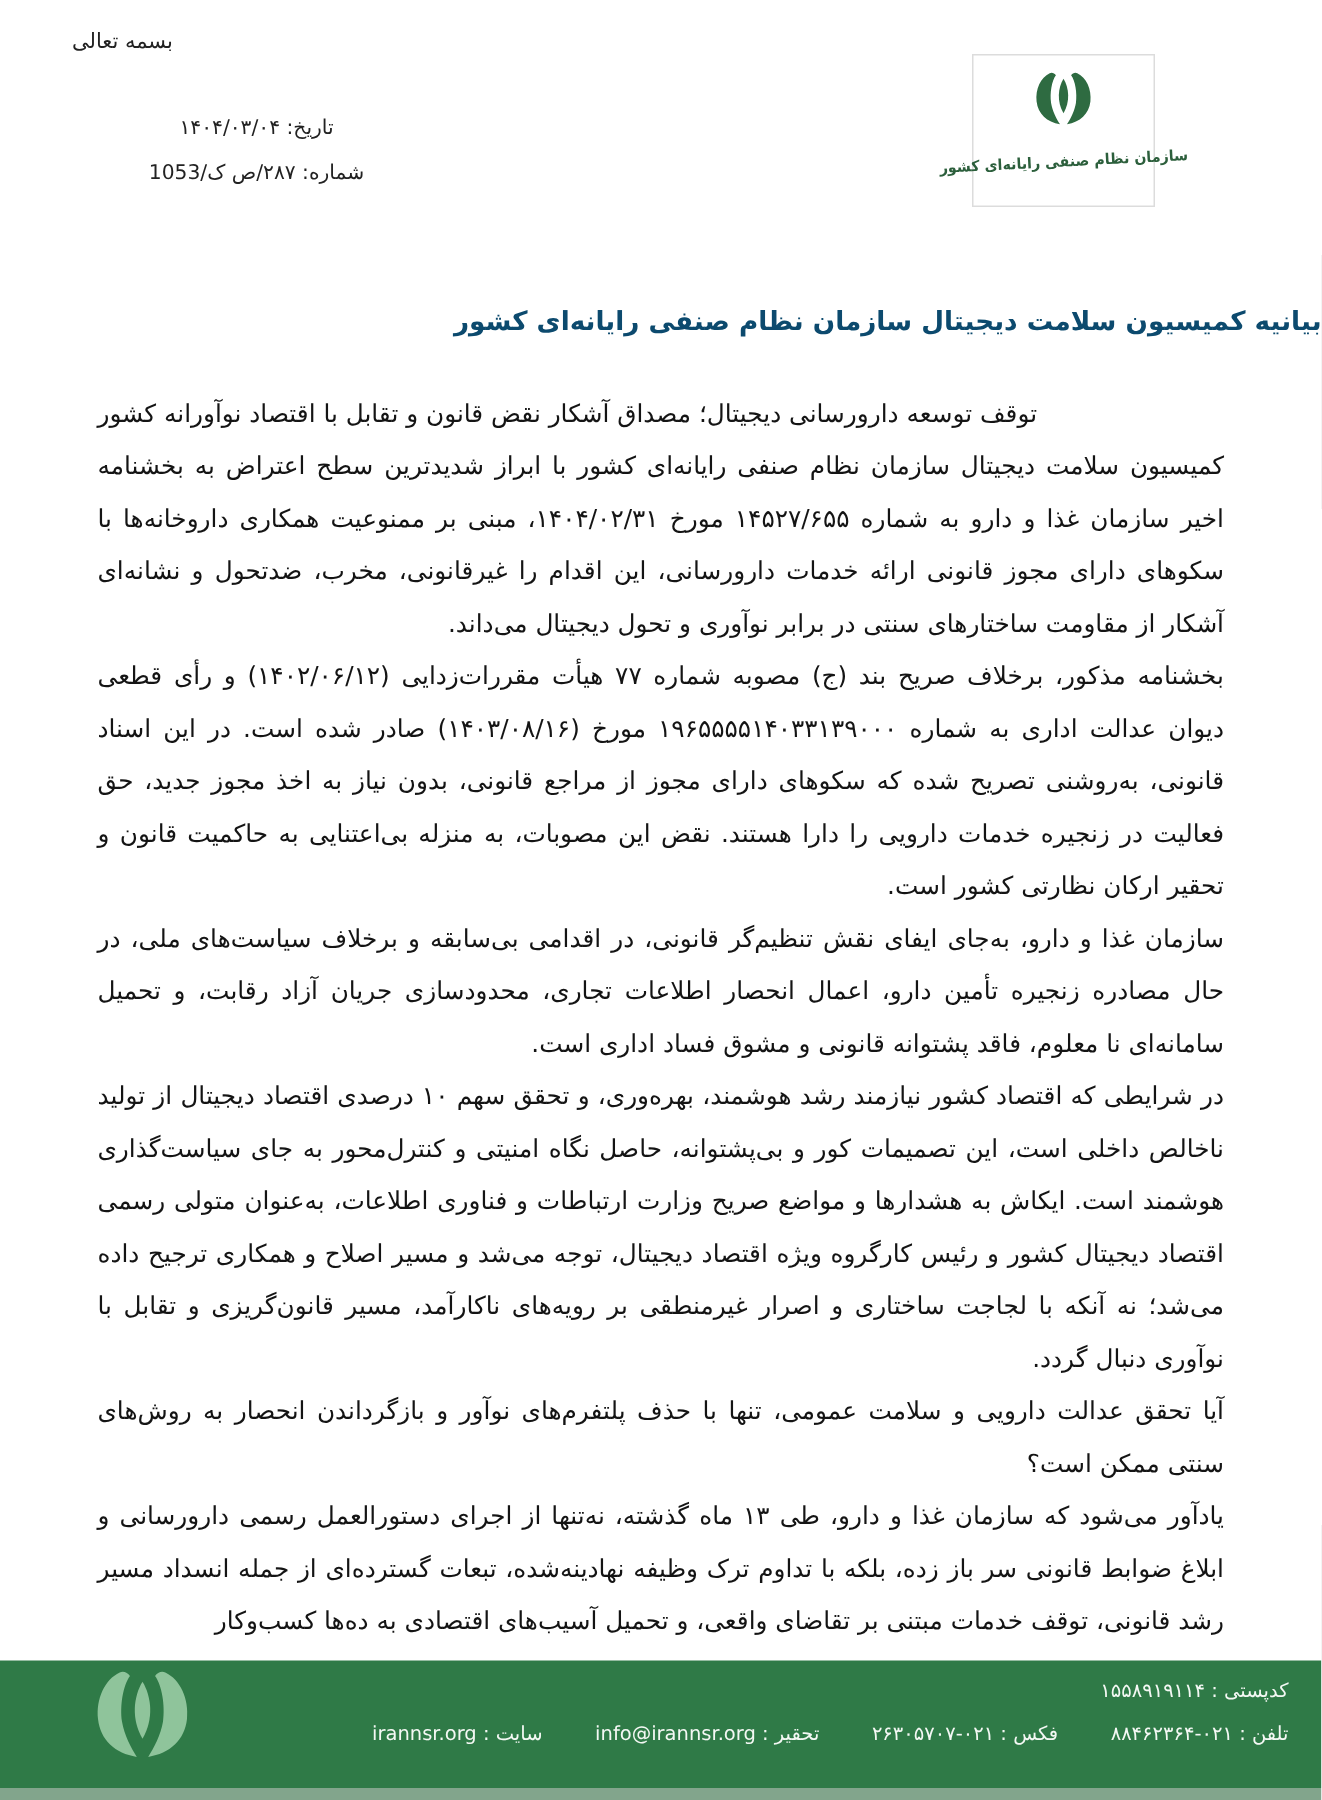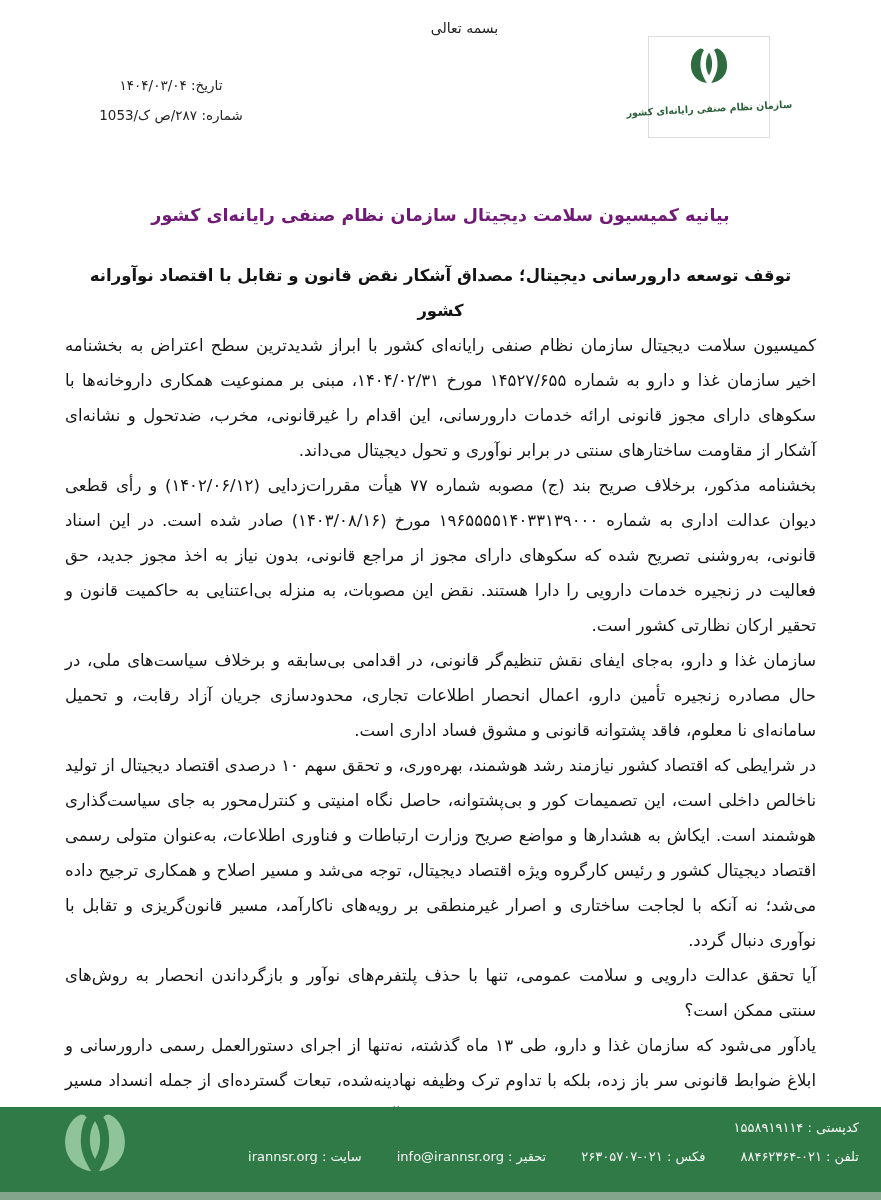--- a/index.html
+++ b/index.html
@@ -9,21 +9,21 @@
     margin:0 auto;
     background:#ffffff;
     overflow:hidden;
     font-family:"DejaVu Sans",sans-serif;
     color:#1b1b1b;
     direction:rtl;
   }
   
   .bismillah{
     position:absolute;top:20px;left:0;right:0;
-    text-align:center;font-size:14px;color:#222;padding-left:48px;
+    text-align:left;font-size:14px;color:#222;padding-left:48px;
   }
   .meta{
     position:absolute;top:70px;left:85px;width:172px;
     text-align:center;font-size:13.5px;line-height:30px;color:#222;
   }
   .logo-box{
     position:absolute;top:36px;right:111px;
     width:122px;height:102px;
     background:#fff;border:1px solid #dcdcdc;
     display:flex;flex-direction:column;align-items:center;justify-content:flex-start;
@@ -32,28 +32,28 @@
   .logo-box svg{width:46px;height:54px;display:block;}
   .logo-glyph{fill:#2e6b41;}
   .logo-caption{
     margin-top:6px;
     font-size:10px;font-weight:bold;color:#2c5f3c;
     white-space:nowrap;transform:rotate(-3deg) scaleX(.95);
   }
   
   .doc-title{
     position:absolute;top:205px;left:0;right:0;
-    text-align:center;font-size:17.5px;font-weight:bold;color:#701a75;
+    font-size:17.5px;font-weight:bold;color:#0c4a6e;
   }
   .doc-body{
     position:absolute;top:258px;right:65px;left:65px;
     font-size:16.5px;line-height:35px;text-align:justify;color:#141414;
   }
   .doc-body p{margin:0;padding:0;}
-  .subtitle{text-align:center;font-weight:bold;}
+  .subtitle{text-align:left;font-weight:normal;}
   .b{font-weight:normal;}
   
   .footer-band{
     position:absolute;top:1107px;left:0;width:100%;height:85px;
     background:#2f7a47;
   }
   .footer-strip{
     position:absolute;top:1192px;left:0;width:100%;height:8px;
     background:#82a58c;
   }

